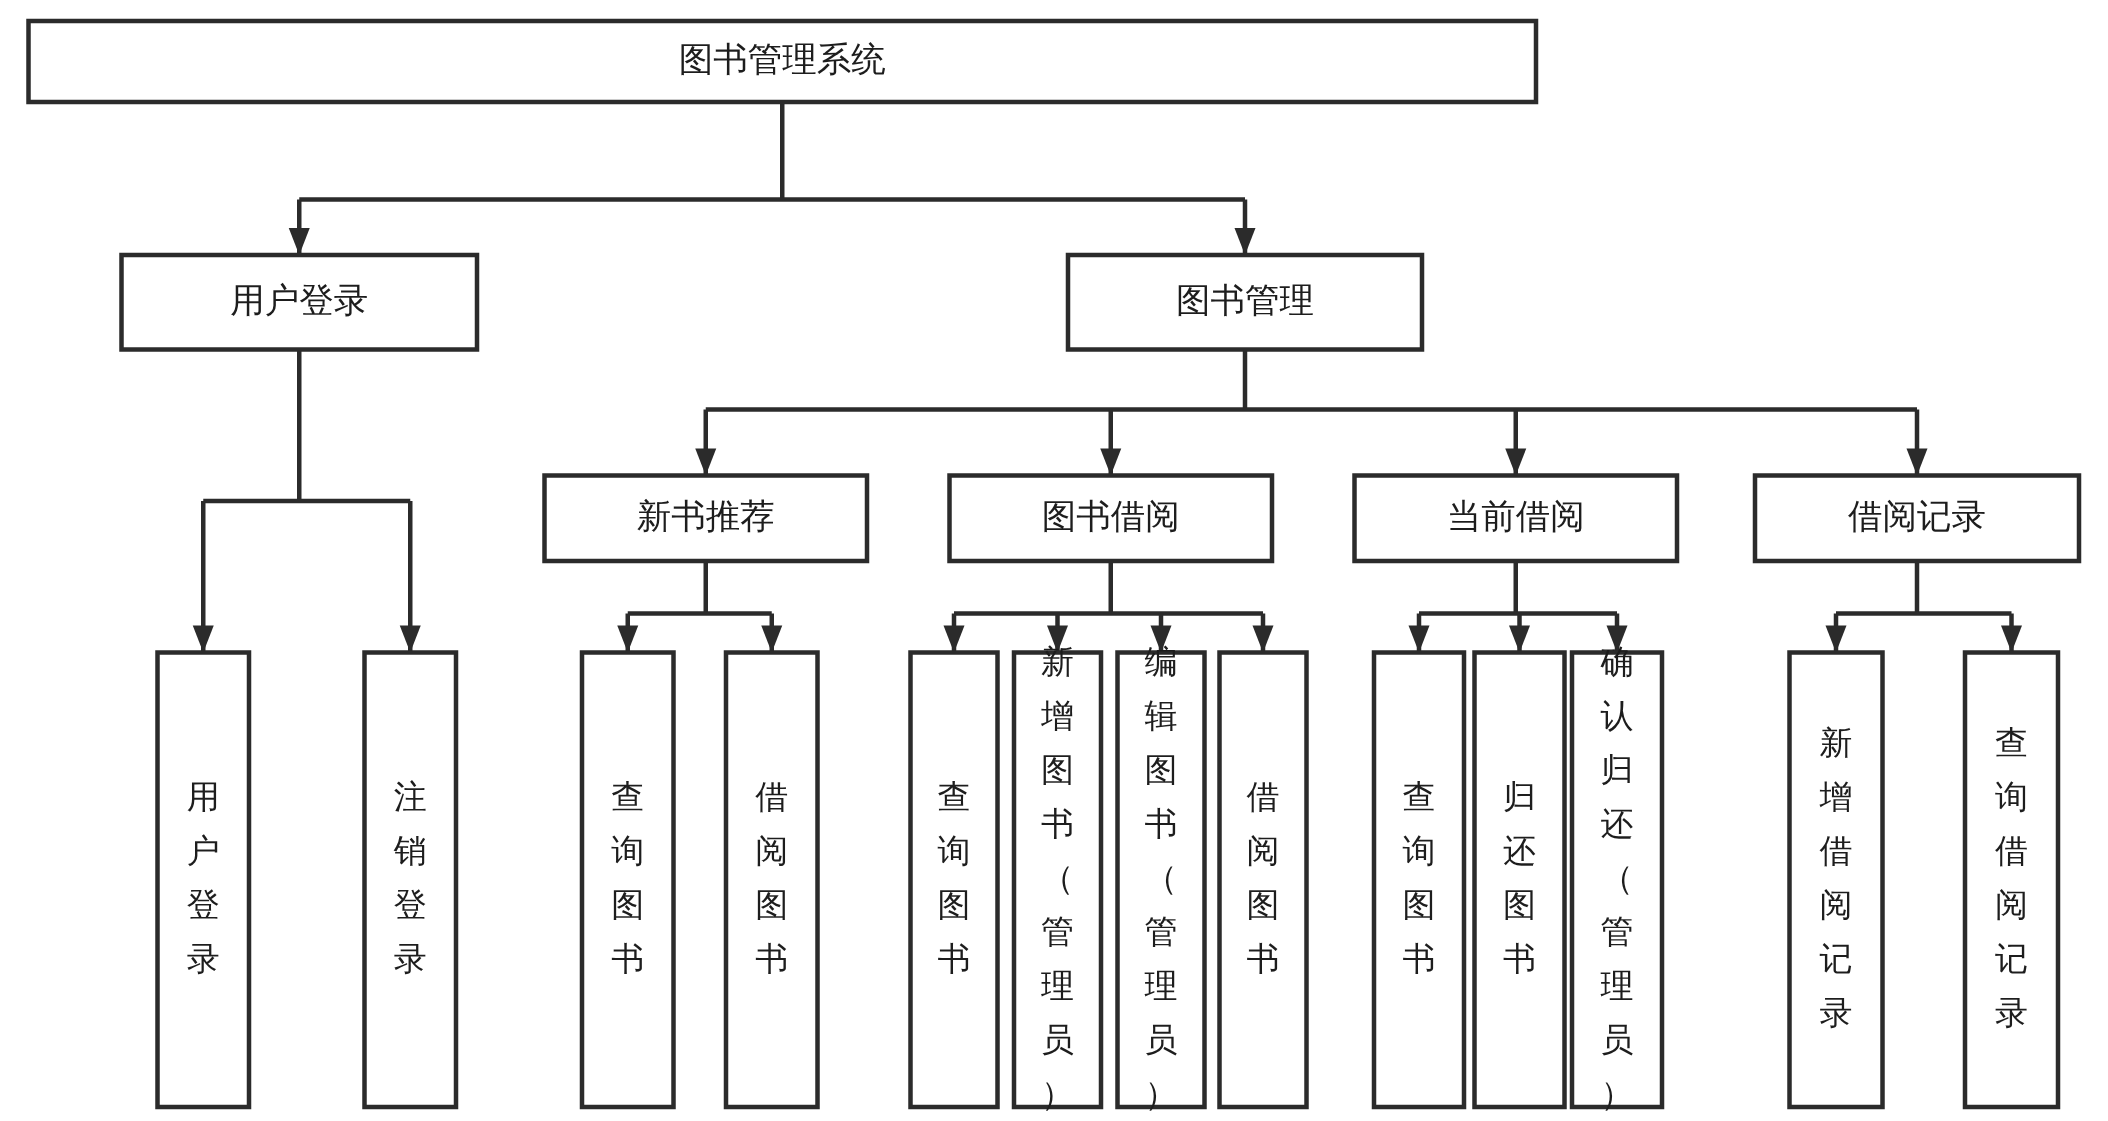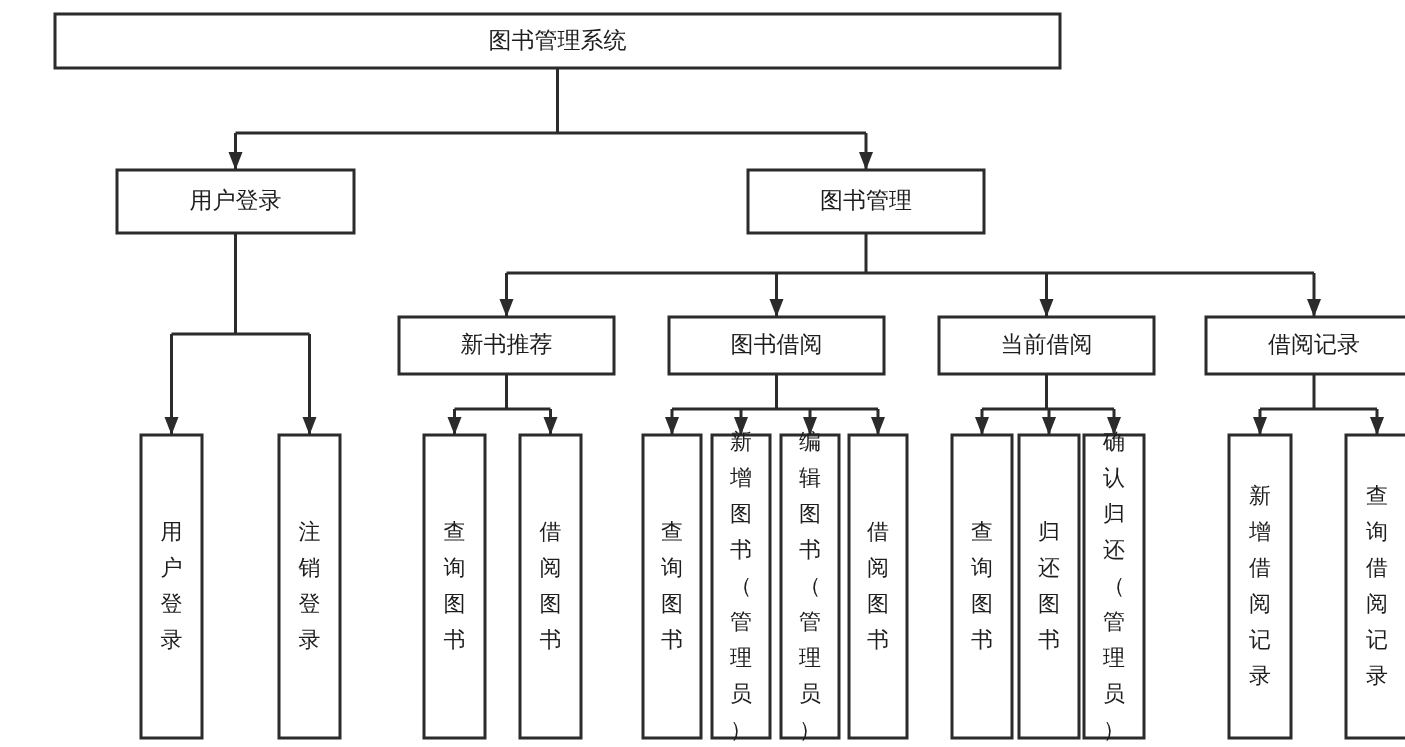--- a/index.html
+++ b/index.html
@@ -12,21 +12,20 @@
     width: 1405px;
     height: 747px;
     font-family: "DejaVu Sans", "Liberation Sans", sans-serif;
     overflow: hidden;
     position: relative;
   }
   #diagram-root {
     position: relative;
     width: 1125px;
     height: 747px;
-    margin-left: 36px;
   }
   svg.diagram-canvas {
     position: absolute;
     top: 0;
     left: 0;
     width: 1405px;
     height: 747px;
     display: block;
   }
   .node-box {

